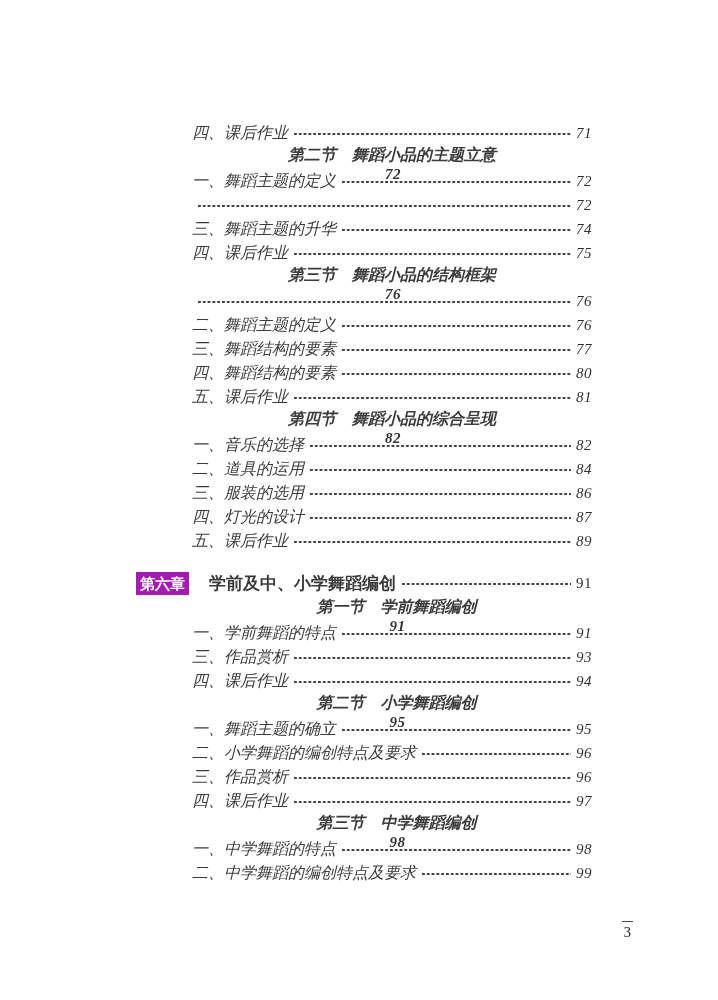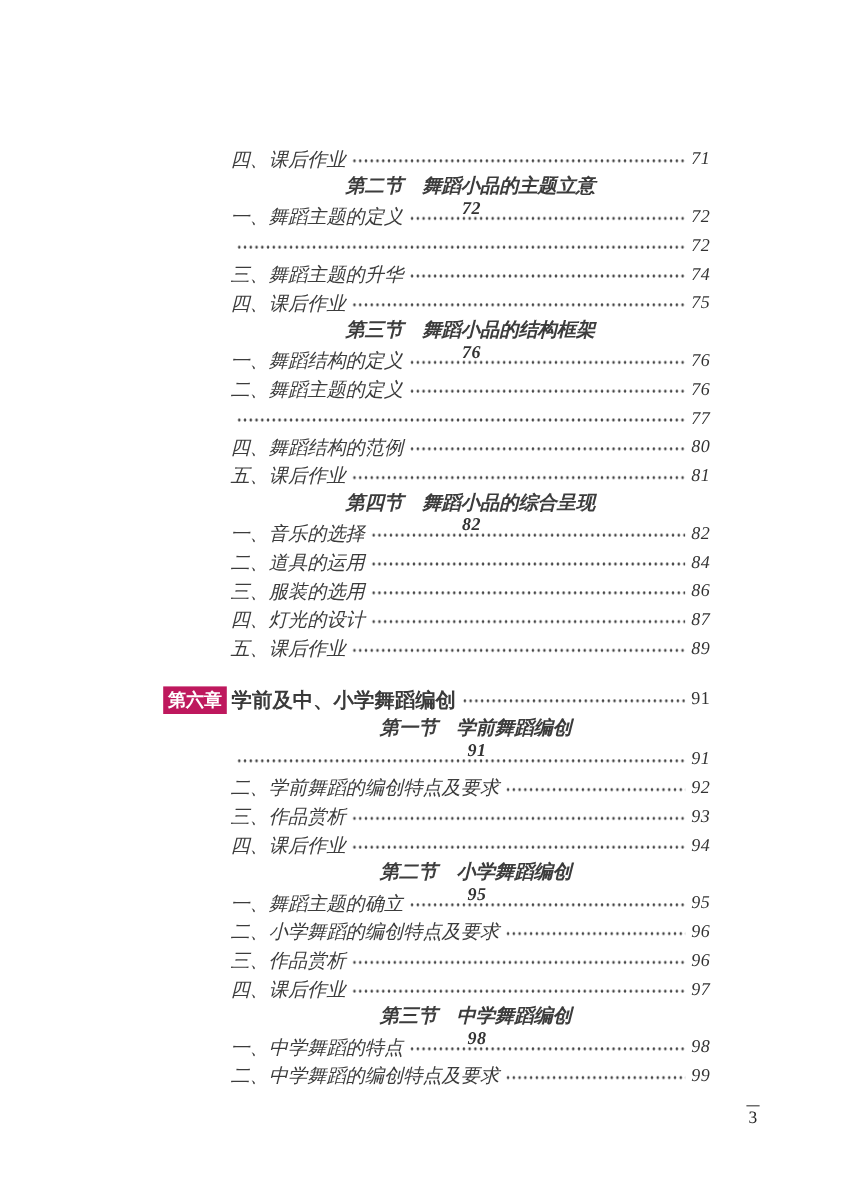--- a/index.html
+++ b/index.html
@@ -39,27 +39,27 @@
   .chapter-row {
     display: flex;
     align-items: center;
     height: 26px;
     padding-left: 0;
     margin-bottom: 1px;
     white-space: nowrap;
   }
   .chapter-badge {
     display: inline-block;
-    background: #be185d;
+    background: #a21caf;
     color: #ffffff;
     font-weight: bold;
     font-size: 15px;
     line-height: 21px;
     padding: 1px 4px;
-    margin-right: 4px;
+    margin-right: 20px;
   }
   .chapter-title {
     font-weight: bold;
     font-size: 17px;
     color: #3a3a3a;
   }
 
   .leader {
     flex: 1 1 auto;
     align-self: stretch;
@@ -126,35 +126,35 @@
           <span class="label">四、课后作业</span>
           <span class="leader"></span>
           <span class="page-num">75</span>
         </div>
         <div class="row section">
           <span class="label">第三节　舞蹈小品的结构框架</span>
           <span class="leader"></span>
           <span class="page-num">76</span>
         </div>
         <div class="row sub">
-          <span class="label">一、舞蹈结构的定义</span>
           <span class="leader"></span>
           <span class="page-num">76</span>
         </div>
         <div class="row sub">
           <span class="label">二、舞蹈主题的定义</span>
           <span class="leader"></span>
           <span class="page-num">76</span>
         </div>
         <div class="row sub">
+          <span class="label">三、舞蹈结构的要素</span>
           <span class="leader"></span>
           <span class="page-num">77</span>
         </div>
         <div class="row sub">
-          <span class="label">四、舞蹈结构的范例</span>
+          <span class="label">四、舞蹈结构的要素</span>
           <span class="leader"></span>
           <span class="page-num">80</span>
         </div>
         <div class="row sub">
           <span class="label">五、课后作业</span>
           <span class="leader"></span>
           <span class="page-num">81</span>
         </div>
         <div class="row section">
           <span class="label">第四节　舞蹈小品的综合呈现</span>
@@ -193,27 +193,23 @@
           <span class="chapter-title">学前及中、小学舞蹈编创</span>
           <span class="leader"></span>
           <span class="page-num">91</span>
         </div>
         <div class="row section">
           <span class="label">第一节　学前舞蹈编创</span>
           <span class="leader"></span>
           <span class="page-num">91</span>
         </div>
         <div class="row sub">
+          <span class="label">一、学前舞蹈的特点</span>
           <span class="leader"></span>
           <span class="page-num">91</span>
-        </div>
-        <div class="row sub">
-          <span class="label">二、学前舞蹈的编创特点及要求</span>
-          <span class="leader"></span>
-          <span class="page-num">92</span>
         </div>
         <div class="row sub">
           <span class="label">三、作品赏析</span>
           <span class="leader"></span>
           <span class="page-num">93</span>
         </div>
         <div class="row sub">
           <span class="label">四、课后作业</span>
           <span class="leader"></span>
           <span class="page-num">94</span>

